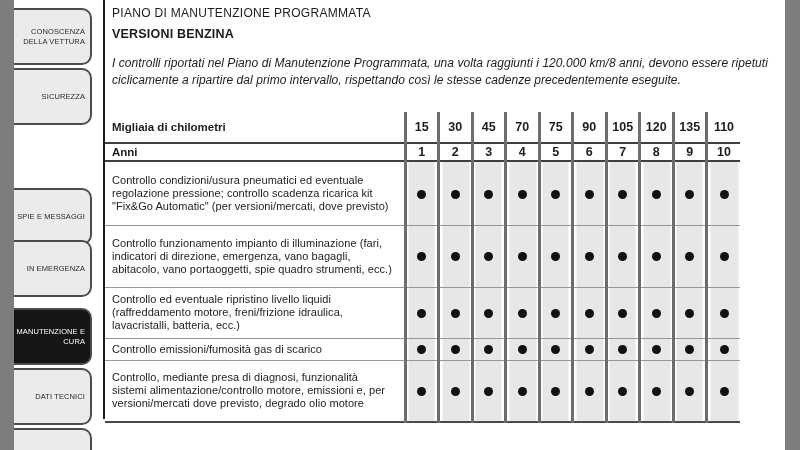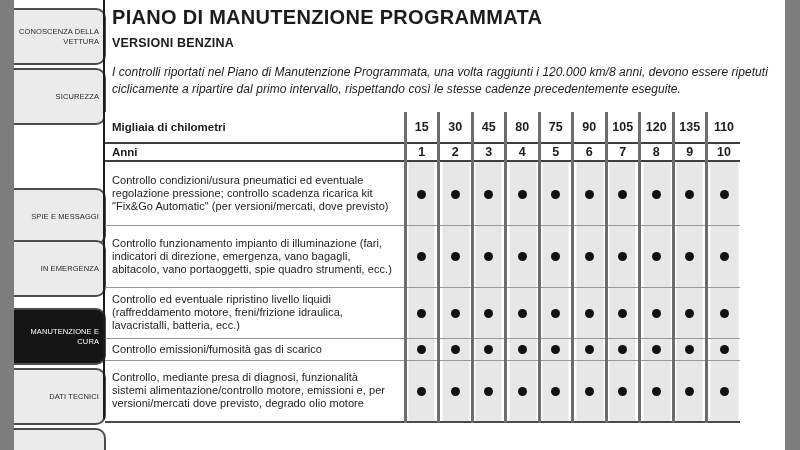--- a/index.html
+++ b/index.html
@@ -7,35 +7,35 @@
     position:relative;width:800px;height:450px;overflow:hidden;background:#fff;
     font-family:"Liberation Sans",sans-serif;color:var(--c-text,#1c1c1c);
   }
   
   .edge-strip{position:absolute;top:0;height:450px;background:var(--c-strip,#7d7d7d);}
   .edge-strip.left{left:0;width:14px;}
   .edge-strip.right{right:0;width:15px;}
   
   .sidebar{position:absolute;left:14px;top:0;width:82px;height:450px;}
   .tab{
-    position:absolute;left:0;width:92px;height:57px;box-sizing:border-box;
+    position:absolute;left:0;width:78px;height:57px;box-sizing:border-box;
     background:var(--c-tab_bg,#ebebeb);
     border:2px solid var(--c-tab_border,#4c4c4c);border-left:none;
     border-radius:0 10px 10px 0;
     display:flex;align-items:center;justify-content:flex-end;
     text-align:right;padding-right:5px;
     font-size:7.5px;line-height:1.25;letter-spacing:.1px;color:#2a2a2a;
     text-transform:uppercase;
   }
   .tab.active{background:var(--c-active_tab_bg,#151515);color:var(--c-active_tab_text,#fff);font-weight:normal;}
   
   .content-rule{position:absolute;left:103px;top:0;width:2px;height:419px;background:var(--c-rule,#1b1b1b);}
   
   .content{position:absolute;left:105px;top:0;width:680px;}
-  .title{margin:6px 0 0 7px;font-size:20px;font-weight:bold;letter-spacing:.3px;}
+  .title{margin:6px 0 0 7px;font-size:12px;font-weight:normal;letter-spacing:.3px;}
   .subtitle{margin:7px 0 0 7px;font-size:12.5px;font-weight:bold;letter-spacing:.2px;}
   .intro{margin:14px 0 0 7px;font-size:12px;line-height:16.5px;max-width:658px;letter-spacing:.05px;font-style:italic;}
   
   table.maint{
     position:absolute;left:105px;top:112px;width:635px;
     border-collapse:collapse;table-layout:fixed;
   }
   col.label-col{width:300px;}
   col.num-col{width:33.5px;}
   th,td{margin:0;box-sizing:border-box;}
@@ -120,21 +120,21 @@
         <col class="num-col">
         <col class="num-col">
         <col class="num-col">
     </colgroup>
     <thead>
       <tr class="km-row">
         <th class="hdr-label">Migliaia di chilometri</th>
       <th class="num">15</th>
           <th class="num">30</th>
           <th class="num">45</th>
-          <th class="num">80</th>
+          <th class="num">70</th>
           <th class="num">75</th>
           <th class="num">90</th>
           <th class="num">105</th>
           <th class="num">120</th>
           <th class="num">135</th>
           <th class="num">110</th>
         </tr>
       <tr class="yr-row">
         <th class="hdr-label">Anni</th>
       <th class="num">1</th>

